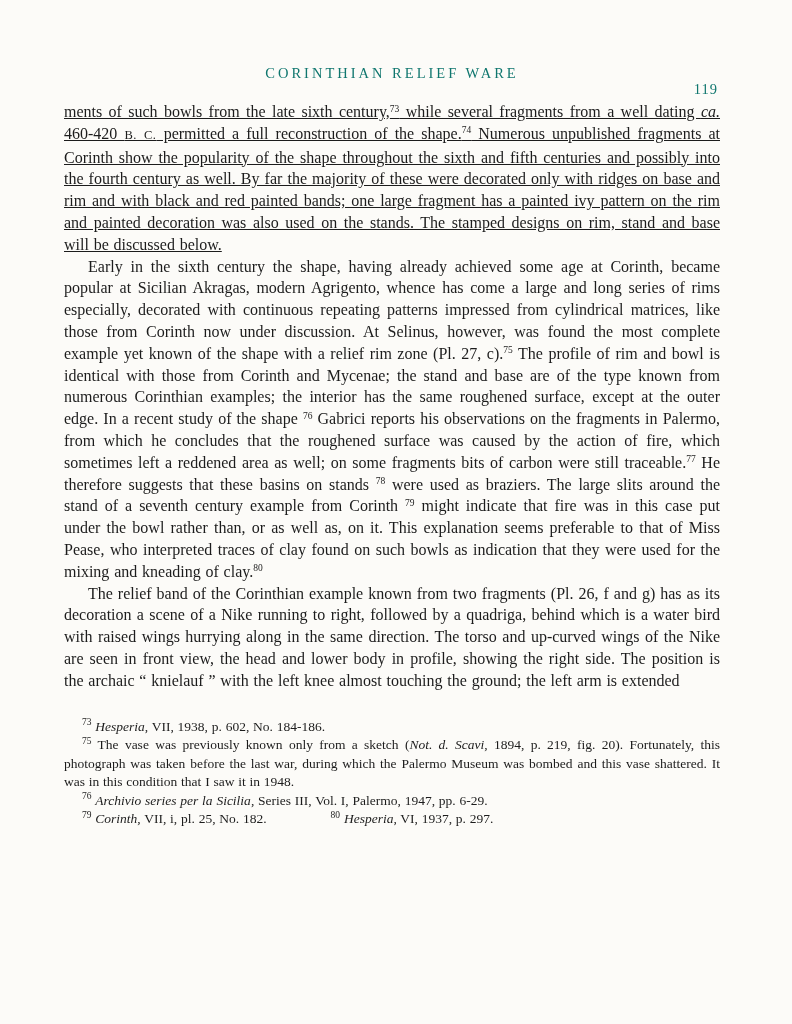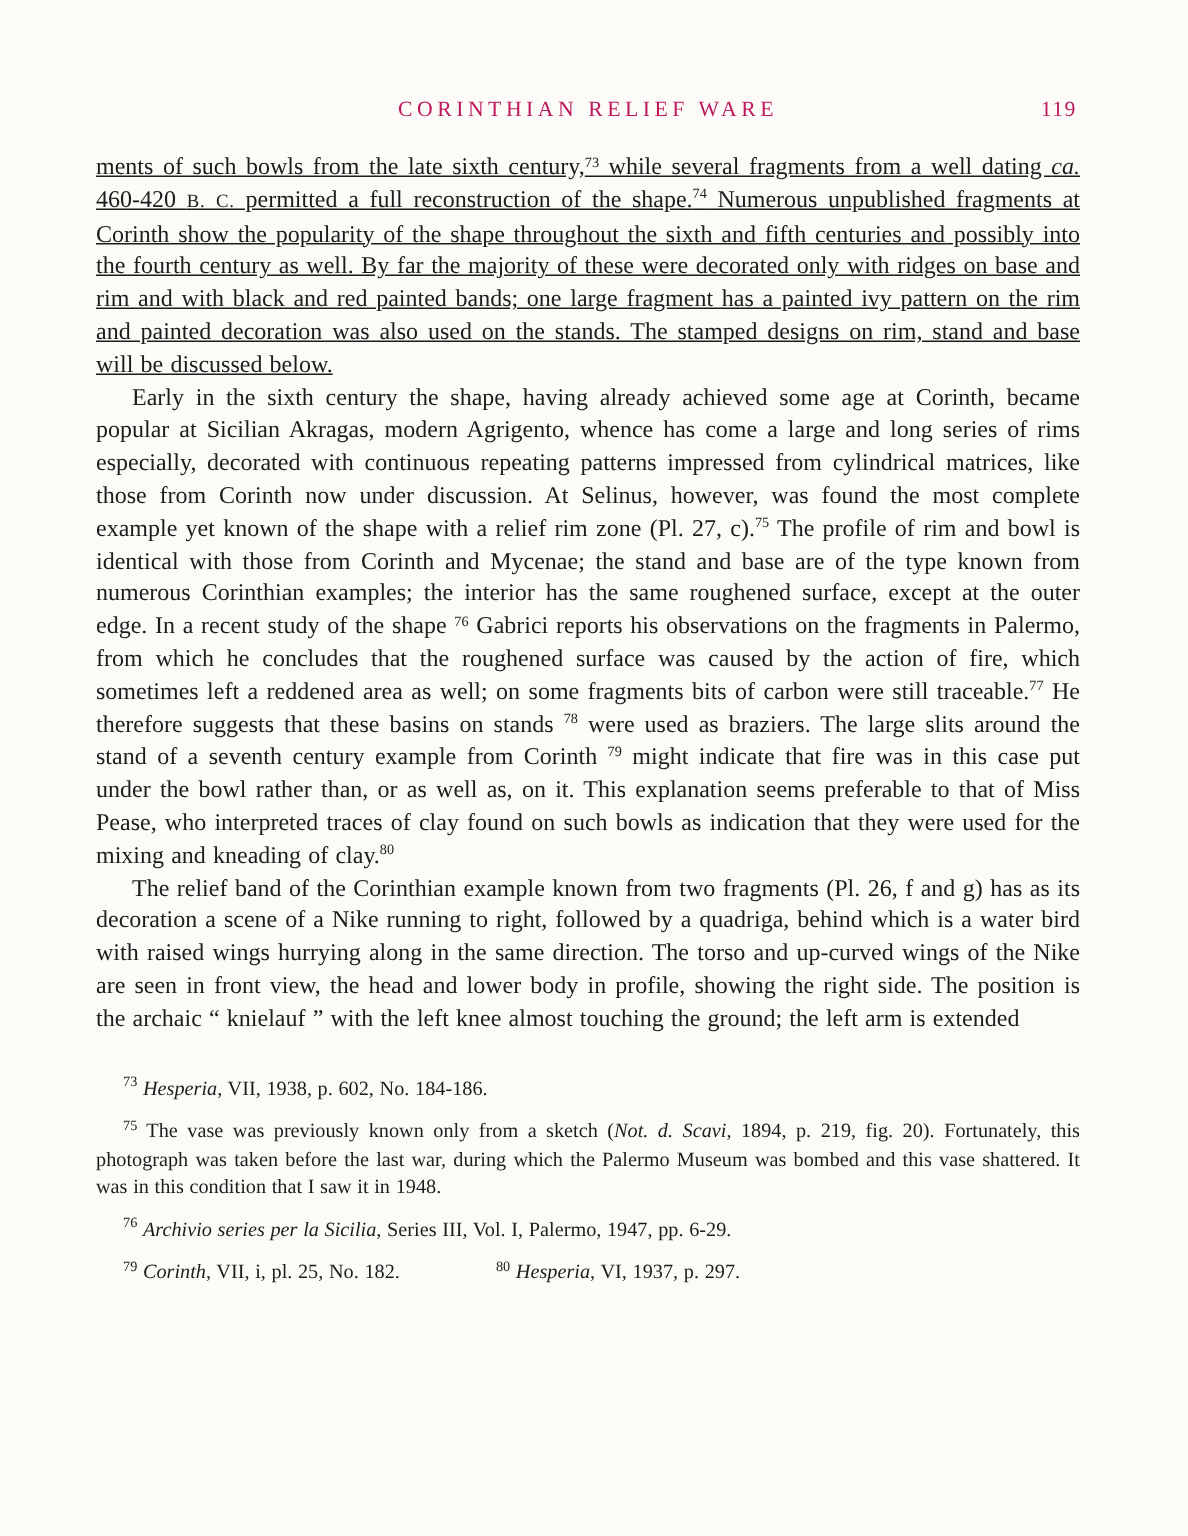--- a/index.html
+++ b/index.html
@@ -21,26 +21,26 @@
     top: 64px;
     width: 656px;
   }
 
   .running-head {
     position: relative;
     text-align: center;
     font-size: 14.5px;
     line-height: 18px;
     letter-spacing: 3px;
-    color: #be185d;
+    color: #0f766e;
   }
   .running-head .page-number {
     position: absolute;
     right: 2px;
-    top: 0;
+    top: 16px;
     letter-spacing: 1px;
   }
 
   .body-text {
     margin-top: 19px;
     font-size: 16px;
     line-height: 21.8px;
     text-align: justify;
     word-spacing: 0.05em;
   }
@@ -63,21 +63,21 @@
     letter-spacing: 0.6px;
   }
 
   .footnotes {
     margin-top: 26px;
     font-size: 13.5px;
     line-height: 18.5px;
     text-align: justify;
     word-spacing: 0.03em;
   }
-  .footnotes p { text-indent: 18px; margin-top: 10px; }
+  .footnotes p { text-indent: 18px; }
 
   .gap {
     display: inline-block;
     width: 64px;
   }
 </style>
 </head>
 <body>
 
 <div class="page">

